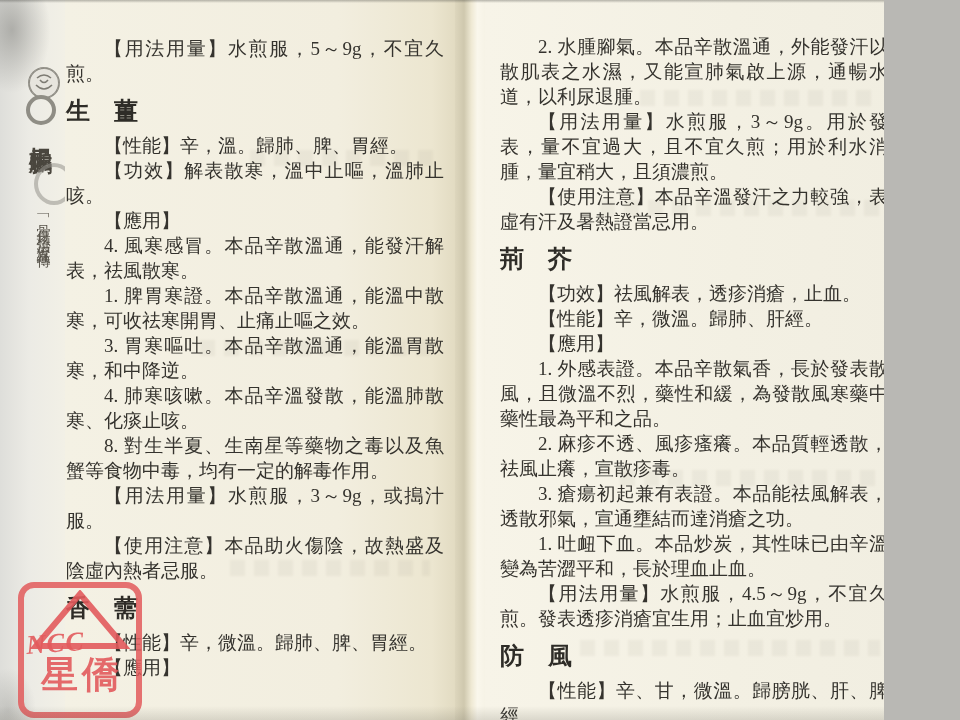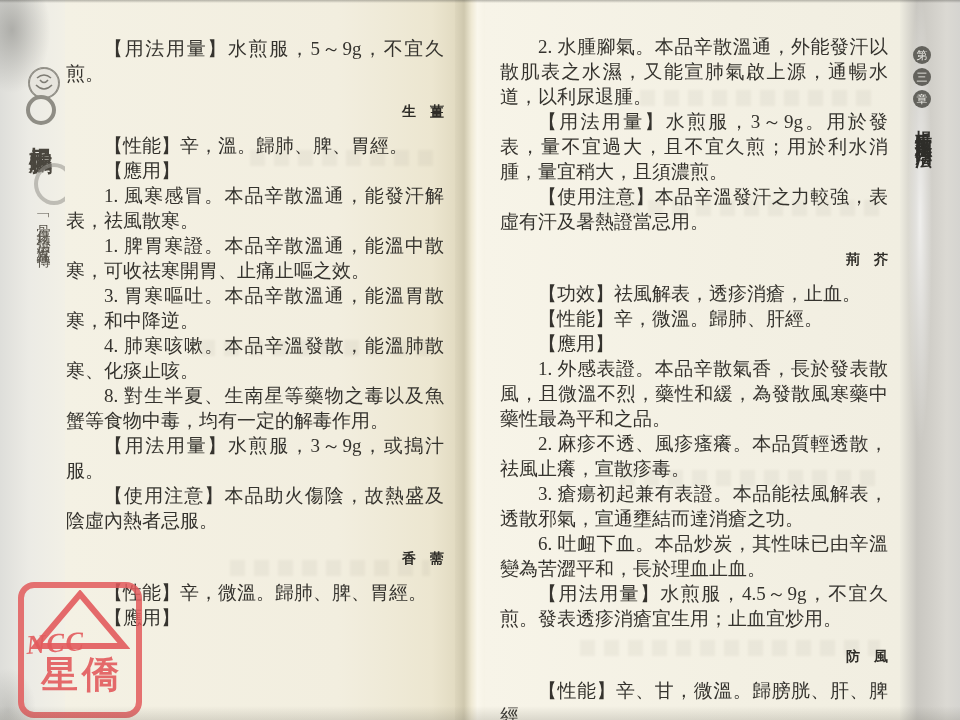--- a/index.html
+++ b/index.html
@@ -2,21 +2,21 @@
 <html><head>
 <meta charset="utf-8">
 <style>
   html,body{margin:0;padding:0;}
   body{
     width:960px;height:720px;overflow:hidden;
     background:#b9b8b4;
     font-family:"Liberation Serif","DejaVu Serif",serif;
   }
   .photo{
-    position:relative;width:960px;height:720px;overflow:hidden;
+    position:relative;width:884px;height:720px;overflow:hidden;
     background:#f2efe2;
   }
   .photo::before{ 
     content:"";position:absolute;left:0;top:0;width:960px;height:3px;
     background:linear-gradient(180deg,rgba(60,60,55,.35),rgba(60,60,55,0));z-index:9;
   }
   .photo::after{ 
     content:"";position:absolute;left:0;bottom:0;width:960px;height:14px;
     background:linear-gradient(0deg,rgba(90,88,78,.18),rgba(90,88,78,0));z-index:9;
   }
@@ -62,21 +62,21 @@
   }
 
   .page-text{
     position:absolute;font-size:19px;line-height:25px;color:#35332e;
     text-align:justify;
   }
   .text-left{left:66px;top:36px;width:378px;}
   .text-right{left:500px;top:34px;width:388px;}
   .para{text-indent:2em;}
   .heading{
-    text-align:right;text-indent:0;font-weight:bold;font-size:14px;
+    text-align:left;text-indent:0;font-weight:bold;font-size:24px;
     margin:13px 0 9px 0;color:#2e2c27;
   }
 
   
   .ghost{
     position:absolute;height:16px;filter:blur(1px);opacity:.5;
     background:repeating-linear-gradient(90deg,rgba(125,118,100,.14) 0 15px,rgba(125,118,100,0) 15px 24px);
   }
 
   
@@ -159,22 +159,23 @@
   <div class="ghost" style="left:230px;top:560px;width:200px;"></div>
   <div class="ghost" style="left:640px;top:90px;width:240px;"></div>
   <div class="ghost" style="left:600px;top:200px;width:280px;"></div>
   <div class="ghost" style="left:620px;top:470px;width:260px;"></div>
   <div class="ghost" style="left:580px;top:640px;width:300px;"></div>
 
   <div class="page-text text-left" id="left-content">
       <div class="para">【用法用量】水煎服，5～9g，不宜久煎。</div>
       <div class="heading">生　薑</div>
       <div class="para">【性能】辛，溫。歸肺、脾、胃經。</div>
+      <div class="para">【功效】解表散寒，溫中止嘔，溫肺止咳。</div>
       <div class="para">【應用】</div>
-      <div class="para">1. 風寒感冒。本品辛散溫通，能發汗解表，祛風散寒。</div>
+      <div class="para">4. 風寒感冒。本品辛散溫通，能發汗解表，祛風散寒。</div>
       <div class="para">1. 脾胃寒證。本品辛散溫通，能溫中散寒，可收祛寒開胃、止痛止嘔之效。</div>
       <div class="para">3. 胃寒嘔吐。本品辛散溫通，能溫胃散寒，和中降逆。</div>
       <div class="para">4. 肺寒咳嗽。本品辛溫發散，能溫肺散寒、化痰止咳。</div>
       <div class="para">8. 對生半夏、生南星等藥物之毒以及魚蟹等食物中毒，均有一定的解毒作用。</div>
       <div class="para">【用法用量】水煎服，3～9g，或搗汁服。</div>
       <div class="para">【使用注意】本品助火傷陰，故熱盛及陰虛內熱者忌服。</div>
       <div class="heading">香　薷</div>
       <div class="para">【性能】辛，微溫。歸肺、脾、胃經。</div>
       <div class="para">【應用】</div>
     </div>
@@ -183,21 +184,21 @@
       <div class="para">2. 水腫腳氣。本品辛散溫通，外能發汗以散肌表之水濕，又能宣肺氣啟上源，通暢水道，以利尿退腫。</div>
       <div class="para">【用法用量】水煎服，3～9g。用於發表，量不宜過大，且不宜久煎；用於利水消腫，量宜稍大，且須濃煎。</div>
       <div class="para">【使用注意】本品辛溫發汗之力較強，表虛有汗及暑熱證當忌用。</div>
       <div class="heading">荊　芥</div>
       <div class="para">【功效】祛風解表，透疹消瘡，止血。</div>
       <div class="para">【性能】辛，微溫。歸肺、肝經。</div>
       <div class="para">【應用】</div>
       <div class="para">1. 外感表證。本品辛散氣香，長於發表散風，且微溫不烈，藥性和緩，為發散風寒藥中藥性最為平和之品。</div>
       <div class="para">2. 麻疹不透、風疹瘙癢。本品質輕透散，祛風止癢，宣散疹毒。</div>
       <div class="para">3. 瘡瘍初起兼有表證。本品能祛風解表，透散邪氣，宣通壅結而達消瘡之功。</div>
-      <div class="para">6. 吐衄下血。本品炒炭，其性味已由辛溫變為苦澀平和，長於理血止血。</div>
+      <div class="para">1. 吐衄下血。本品炒炭，其性味已由辛溫變為苦澀平和，長於理血止血。</div>
       <div class="para">【用法用量】水煎服，4.5～9g，不宜久煎。發表透疹消瘡宜生用；止血宜炒用。</div>
       <div class="heading">防　風</div>
       <div class="para">【性能】辛、甘，微溫。歸膀胱、肝、脾經。</div>
     </div>
 
   <div class="margin-right"></div>
   <div class="chapter-seals" id="chapter-seals">
       <span class="seal">第</span>
       <span class="seal">三</span>
       <span class="seal">章</span>

